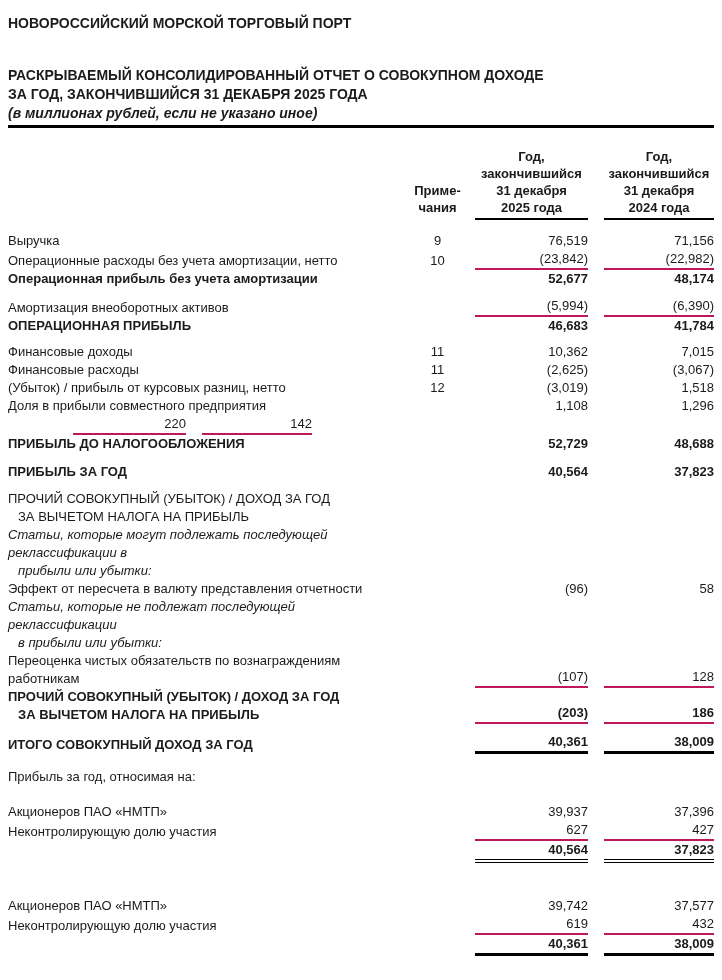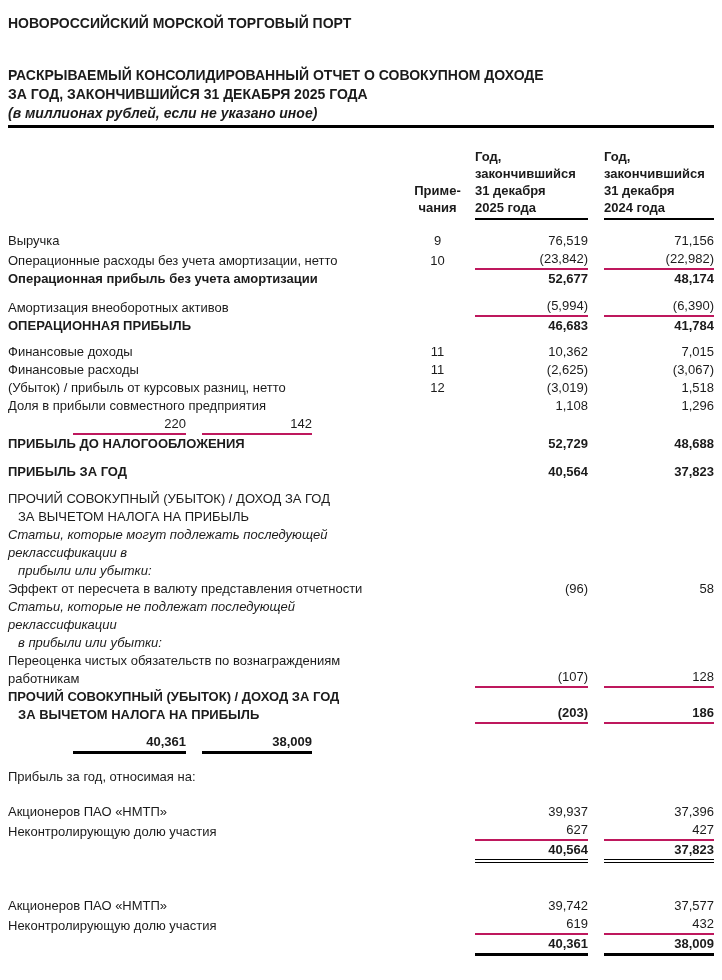--- a/index.html
+++ b/index.html
@@ -25,21 +25,21 @@
   .c-v1 { width:113px; margin-left:10px; text-align:right; flex:none; }
   .c-v2 { width:110px; margin-left:16px; text-align:right; flex:none; }
   .bold { font-weight:bold; }
   .italic { font-style:italic; }
   .indent2 { padding-left:10px; }
   .u1 { border-bottom:2px solid #be185d; }
   .u3 { border-bottom:3px solid #000; }
   .ud { border-bottom:4px double #000; }
 
   .thead { display:flex; align-items:flex-end; font-weight:bold; margin-top:20px; margin-bottom:12px; }
-  .hyear { text-align:left; border-bottom:2px solid #000; padding-bottom:2px; line-height:17px; }
+  .hyear { text-align:center; border-bottom:2px solid #000; padding-bottom:2px; line-height:17px; }
   .hnotes { line-height:17px; padding-bottom:4px; }
   .rows-wrap { margin-top:2px; }
 </style>
 </head>
 <body>
 
 <div class="page">
 
   <div class="company">НОВОРОССИЙСКИЙ МОРСКОЙ ТОРГОВЫЙ ПОРТ</div>
 
@@ -216,20 +216,23 @@
         <div class="c-label">
           <div>ПРОЧИЙ СОВОКУПНЫЙ (УБЫТОК) / ДОХОД ЗА ГОД</div>
           <div class="indent2">ЗА ВЫЧЕТОМ НАЛОГА НА ПРИБЫЛЬ</div>
         </div>
         <div class="c-note"></div>
         <div class="c-v1 u1">(203)</div>
         <div class="c-v2 u1">186</div>
       </div>
       <div style="height: 9px;"></div>
       <div class="trow bold">
+        <div class="c-label">
+          <div>ИТОГО СОВОКУПНЫЙ ДОХОД ЗА ГОД</div>
+        </div>
         <div class="c-note"></div>
         <div class="c-v1 u3">40,361</div>
         <div class="c-v2 u3">38,009</div>
       </div>
       <div style="height: 14px;"></div>
       <div class="trow">
         <div class="c-label">
           <div>Прибыль за год, относимая на:</div>
         </div>
         <div class="c-note"></div>

